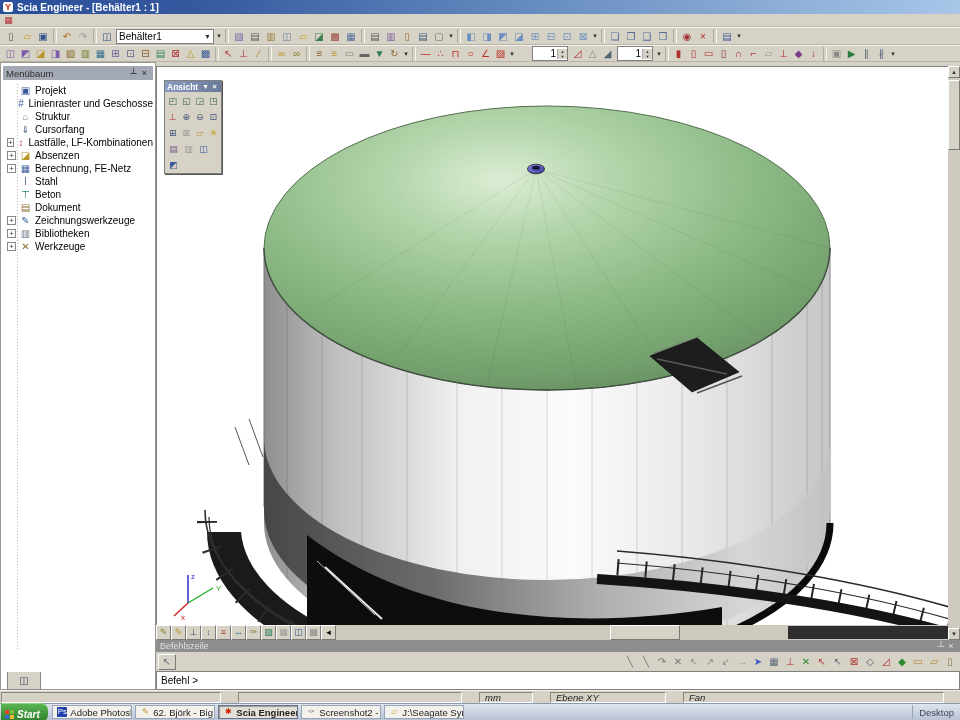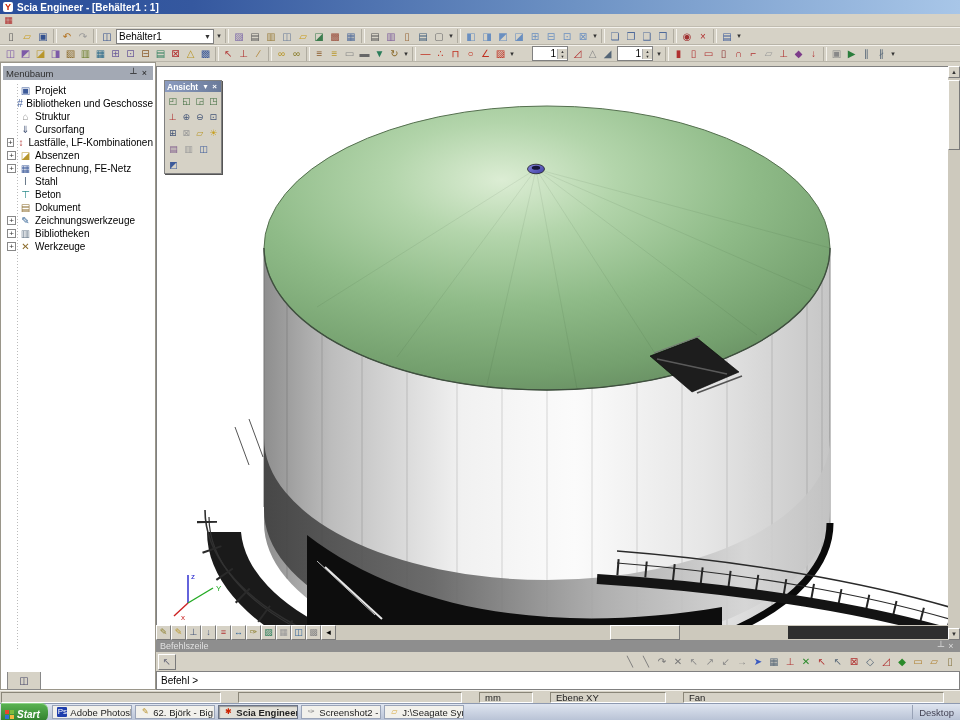--- a/index.html
+++ b/index.html
@@ -87,21 +87,21 @@
   .cmd-tb .cursorbtn{width:18px;height:16px;border:1px solid;border-color:#fff #7a7a7a #7a7a7a #fff;
     display:flex;align-items:center;justify-content:center;font-size:10px;color:#667;background:#d6d2c6;box-sizing:border-box;}
   .cmd-tb .sp{flex:1;}
   .cmd-input{position:absolute;left:156px;top:671px;width:804px;height:19px;background:#fff;
     border:1px solid #808080;box-sizing:border-box;font-size:10px;color:#000;display:flex;align-items:center;padding-left:4px;}
 
   
   .statusbar{position:absolute;left:0;top:690px;width:960px;height:13px;background:#d6d2c6;
     display:flex;align-items:stretch;font-size:9.5px;color:#222;border-top:1px solid #f4f2ec;box-sizing:border-box;}
   .scell{border:1px solid;border-color:#8a8678 #fff #fff #8a8678;margin:1px 16px 0 1px;
-    display:flex;align-items:center;padding:0 5px;white-space:nowrap;overflow:hidden;box-sizing:border-box;}
+    display:flex;align-items:center;padding:0 5px;white-space:nowrap;overflow:hidden;box-sizing:border-box;font-style:italic;}
 
   
   .taskbar{position:absolute;left:0;top:703px;width:960px;height:17px;
     background:linear-gradient(#dfe5f0,#b9c3d6);display:flex;align-items:center;border-top:1px solid #8d99b0;box-sizing:border-box;}
   .startbtn{height:15px;margin:0 3px 0 1px;padding:4px 8px 0 4px;border-radius:0 7px 7px 0;
     background:linear-gradient(#5cb554,#2e7d2a);color:#fff;font-weight:bold;font-style:italic;font-size:10px;
     display:flex;align-items:center;gap:3px;box-shadow:inset 0 1px 0 #8fd388;}
   .flag{display:grid;grid-template-columns:4px 4px;grid-template-rows:4px 4px;gap:1px;}
   .flag i{display:block;}
   .taskbtn{height:14px;margin:0 1.5px;padding:0 4px;background:#f2f1ec;border:1px solid #9aa4b8;
@@ -300,21 +300,21 @@
 
         <div class="trow">
           <span class="texp" style="visibility: hidden;">+</span>
           <span class="tico" style="color: rgb(60, 90, 154);">▣</span>
           <span class="tlab">Projekt</span>
         </div>
 
         <div class="trow">
           <span class="texp" style="visibility: hidden;">+</span>
           <span class="tico" style="color: rgb(60, 90, 154);">#</span>
-          <span class="tlab">Bibliotheken und Geschosse</span>
+          <span class="tlab">Linienraster und Geschosse</span>
         </div>
 
         <div class="trow">
           <span class="texp" style="visibility: hidden;">+</span>
           <span class="tico" style="color: rgb(136, 136, 136);">⌂</span>
           <span class="tlab">Struktur</span>
         </div>
 
         <div class="trow">
           <span class="texp" style="visibility: hidden;">+</span>

